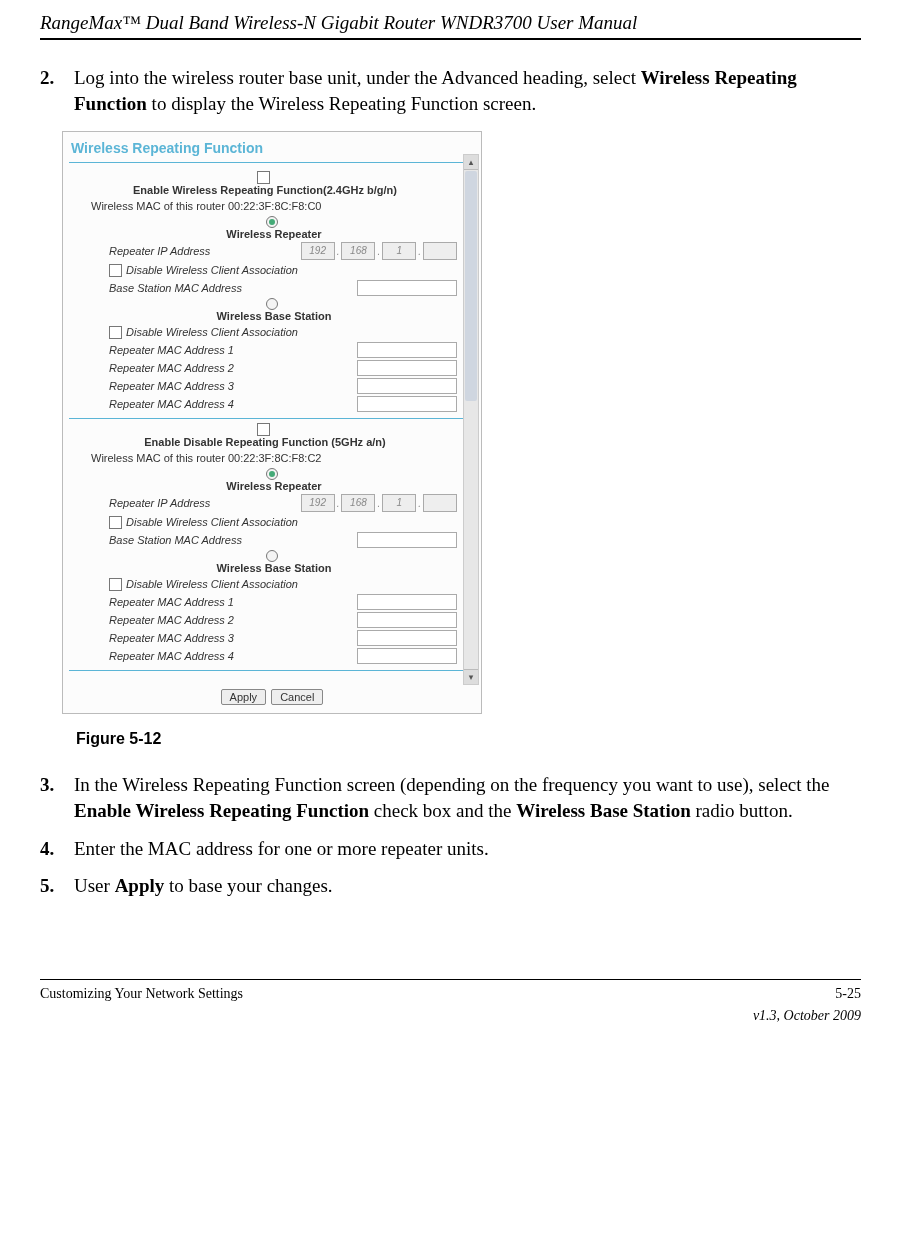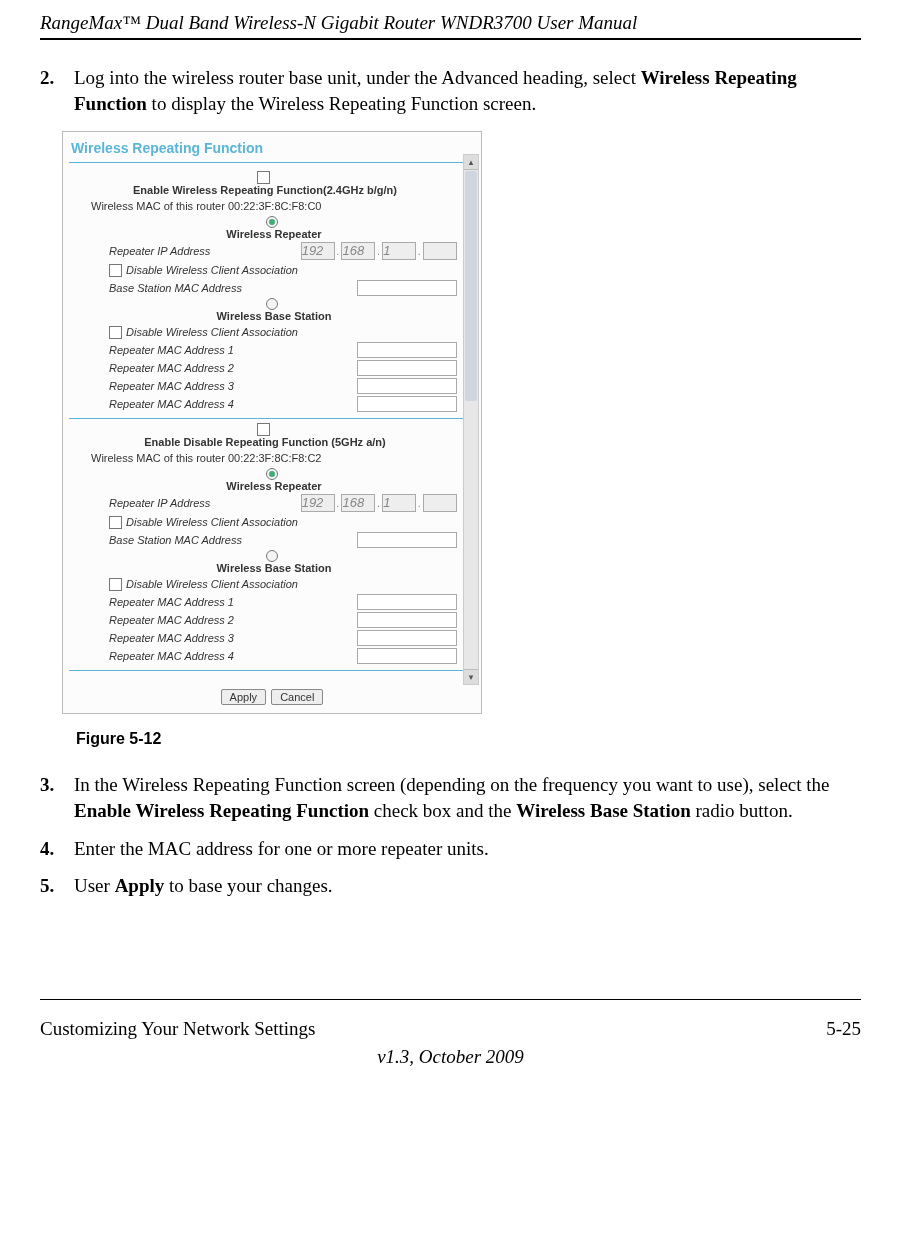--- a/index.html
+++ b/index.html
@@ -98,21 +98,21 @@
   }
   .indent1 { padding-left: 18px; }
   .indent2 { padding-left: 36px; font-style: italic; }
   .tbox {
     height: 16px;
     border: 1px solid #aaa;
     background: #fff;
     box-sizing: border-box;
   }
   .ip-group { display:flex; gap:2px; align-items:center;}
-  .ip-oct { width:32px; height:16px; border:1px solid #aaa; background:#eee; color:#888; font-size:13px; text-align:left; line-height:16px;}
+  .ip-oct { width:32px; height:16px; border:1px solid #aaa; background:#eee; color:#888; font-size:10px; text-align:center; line-height:16px;}
   .dot{color:#888; font-size:10px;}
   .label-col { flex:1; }
   .btnbar {
     text-align:center;
     padding-top:6px;
     padding-bottom:2px;
     margin-top:12px;
   }
   .btn {
     display:inline-block;
@@ -138,30 +138,30 @@
     position:absolute; left:1px; right:1px; background:#cfd6e0; border-radius:2px;
   }
   .figcap {
     font-family: Arial, Helvetica, sans-serif;
     font-weight: bold;
     font-size: 16px;
     margin: 16px 0 24px 14px;
   }
   .footer {
     position: relative;
-    margin-top: 100px;
+    margin-top: 80px;
     border-top: 1px solid #000;
-    padding-top: 18px;
-    font-size: 19px;
+    padding-top: 6px;
+    font-size: 14px;
   }
   .footer-row1{
     display:flex; justify-content:space-between;
   }
   .footer-row2{
-    text-align:center; font-style: italic; margin-top:6px;
+    text-align:right; font-style: italic; margin-top:6px;
   }
 </style>
 </head>
 <body>
 
 <div class="header">
   <span>RangeMax™ Dual Band Wireless-N Gigabit Router WNDR3700 User Manual</span>
 </div>
 
 <div class="step">

